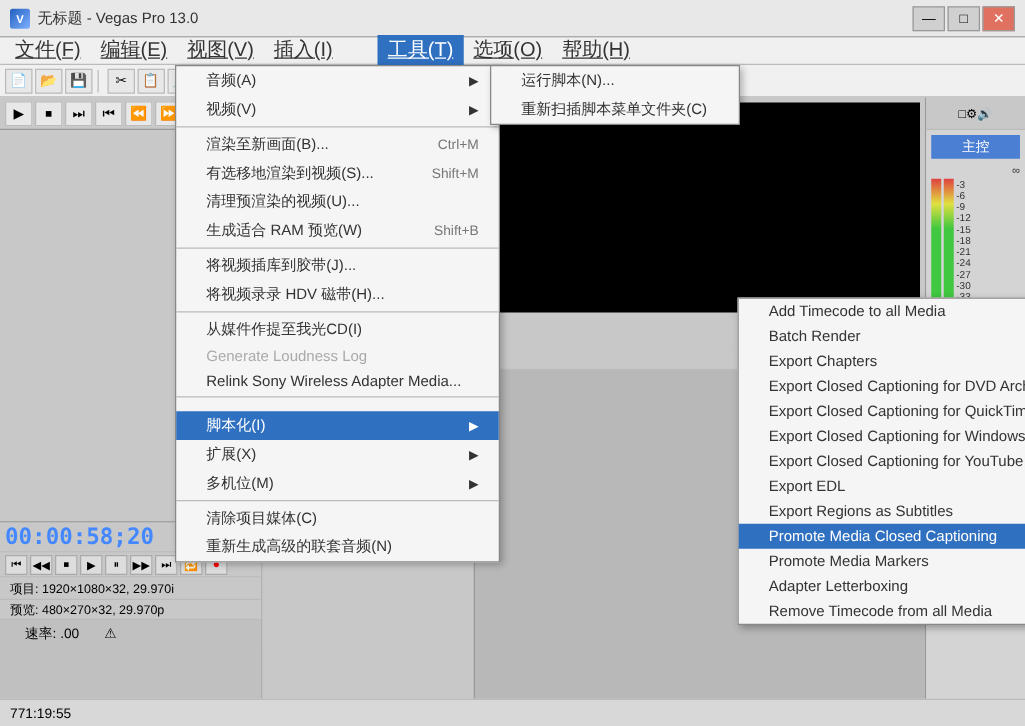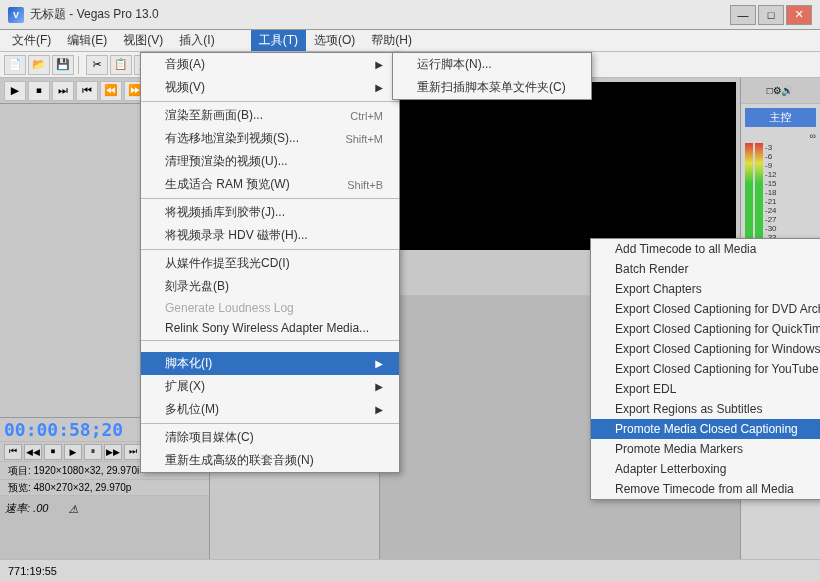--- a/index.html
+++ b/index.html
@@ -51,22 +51,23 @@
       height: 22px;
       background: #f0f0f0;
       display: flex;
       align-items: center;
       padding: 0 4px;
       border-bottom: 1px solid #bbb;
     }
     .menu-item {
       padding: 2px 8px;
       cursor: pointer;
-      font-size: 12px;
+      font-size: 16px;
       color: #333;
+      text-decoration: underline;
     }
     .menu-item:hover, .menu-item.active {
       background: #3070c0;
       color: white;
       margin-left: 28px;
     }
 
     
     .toolbar {
       height: 26px;
@@ -376,21 +377,21 @@
         <div class="transport-btn">⏭</div>
         <div class="transport-btn">🔁</div>
         <div class="transport-btn" style="color:red;">⏺</div>
       </div>
       <div style="height:18px;background:#c8c8c8;display:flex;align-items:center;padding:0 8px;font-size:10px;border-bottom:1px solid #bbb;">
         <span>项目: 1920×1080×32, 29.970i</span>
       </div>
       <div style="height:16px;background:#c8c8c8;display:flex;align-items:center;padding:0 8px;font-size:10px;border-bottom:1px solid #bbb;">
         <span>预览: 480×270×32, 29.970p</span>
       </div>
-      <div style="height:20px;background:#c0c0c0;display:flex;align-items:flex-end;padding:0 5px;font-size:11px;font-style:italic;">
+      <div style="height:20px;background:#c0c0c0;display:flex;align-items:center;padding:0 20px;font-size:11px;">
         <span>速率: .00</span>
         <span style="margin-left:20px;">⚠</span>
       </div>
     </div>
   </div>
 
   <div class="center-area">
 
     <div class="preview-area">
       <div style="flex:1;display:flex;flex-direction:column;">
@@ -516,23 +517,20 @@
     <div class="menu-row">
       <span>将视频插库到胶带(J)...</span>
     </div>
     <div class="menu-row">
       <span>将视频录录 HDV 磁带(H)...</span>
     </div>
     <div class="menu-separator"></div>
     <div class="menu-row">
       <span>从媒件作提至我光CD(I)</span>
     </div>
-    <div class="menu-row">
-      <span>刻录光盘(B)</span>
-    </div>
     <div class="menu-row disabled">
       <span>Generate Loudness Log</span>
     </div>
     <div class="menu-row">
       <span>Relink Sony Wireless Adapter Media...</span>
     </div>
     <div class="menu-separator"></div>
     <div class="menu-row active-item">
       <span>脚本化(I)</span>
       <span class="menu-arrow">▶</span>

